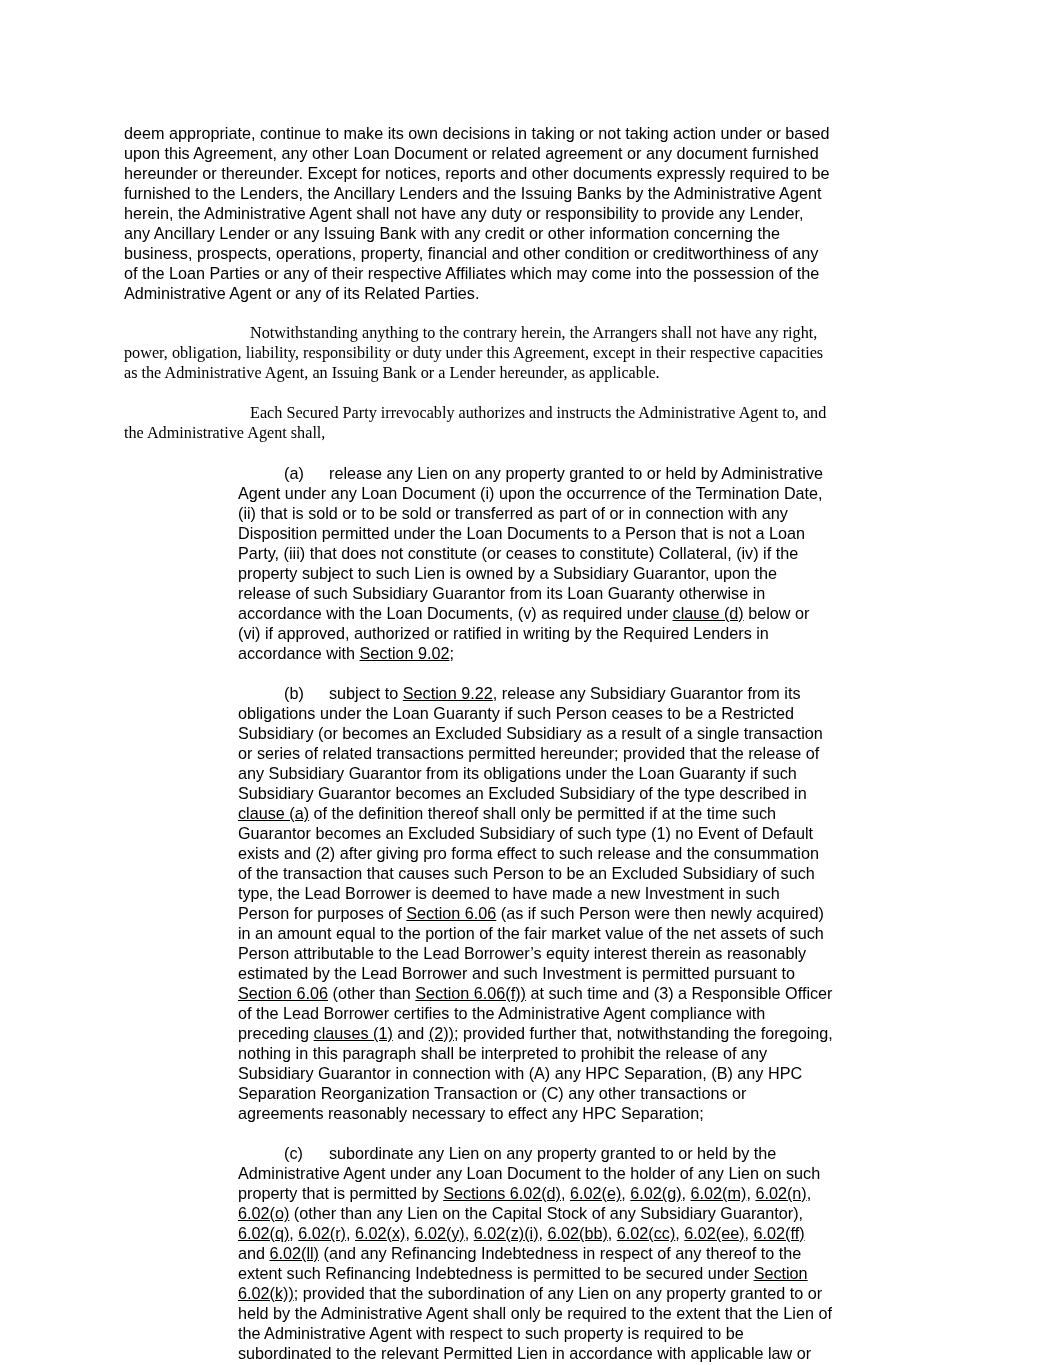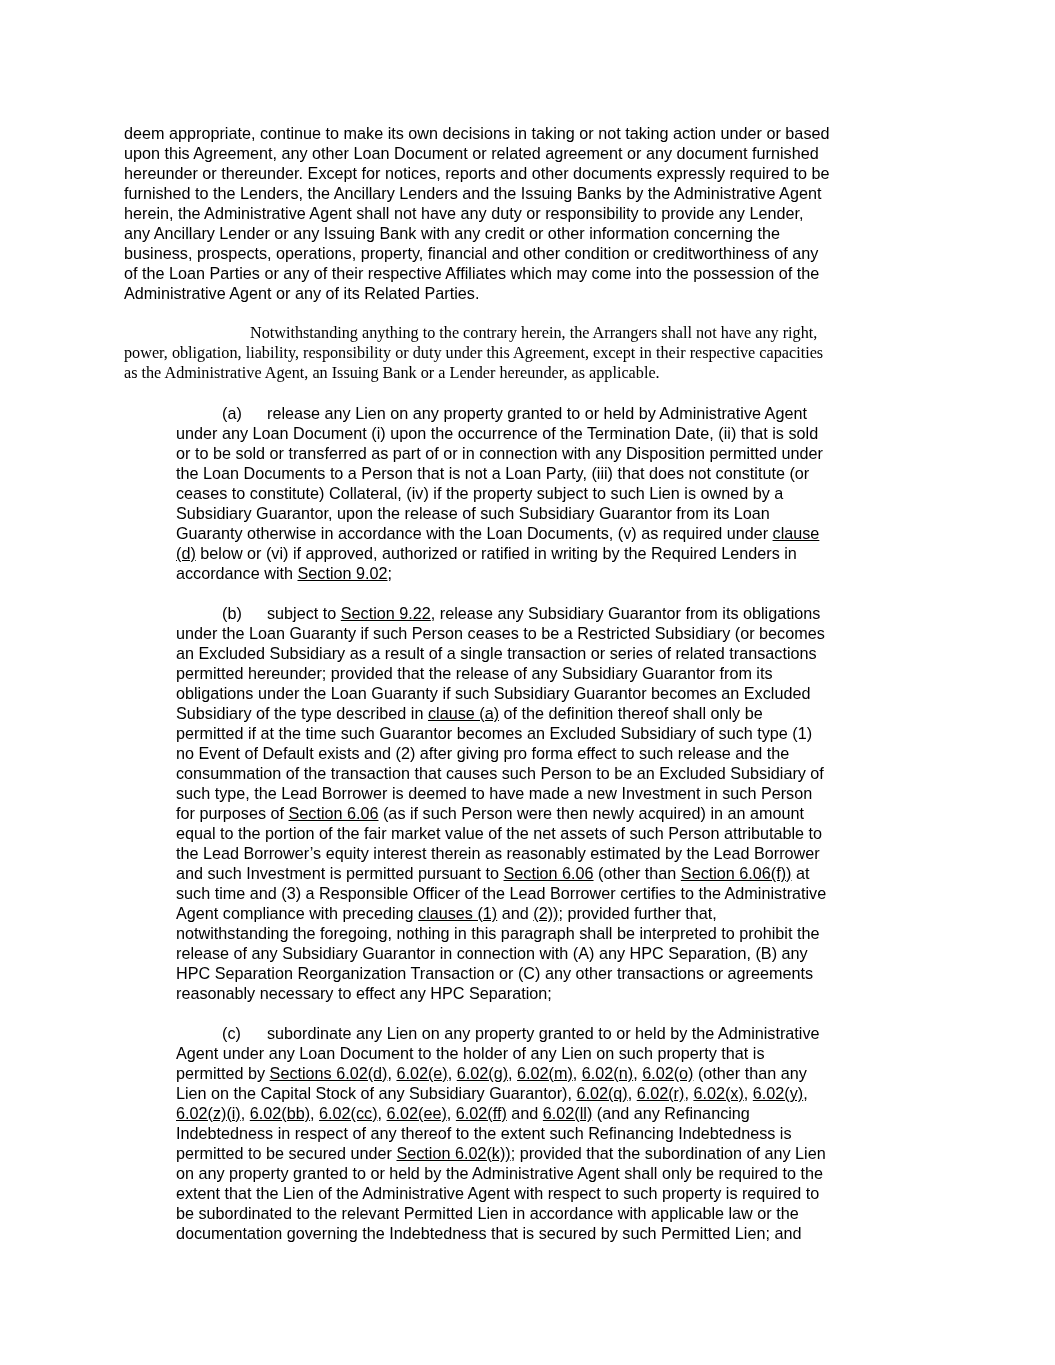--- a/index.html
+++ b/index.html
@@ -16,39 +16,40 @@
     padding: 123px 125px 0 124px;
     font-family: "Liberation Sans", "DejaVu Sans", sans-serif;
     font-size: 16.2px;
     line-height: 20px;
     color: #000000;
     text-align: left;
   }
   p { margin: 0 0 20px 0; }
   p.indent { text-indent: 126px; font-family: Liberation Serif, serif; }
   p.clause {
-    margin-left: 52px;
+    margin-left: 114px;
     text-indent: 46px;
   }
   .clause-label {
     display: inline-block;
     width: 45px;
     text-indent: 0;
   }
   .u { text-decoration: underline; }
 </style>
 </head>
 <body>
 
 <div class="page">
 
   <p class="body-para"><span>deem appropriate, continue to make its own decisions in taking or not taking action under or based upon this Agreement, any other Loan Document or related agreement or any document furnished hereunder or thereunder. Except for notices, reports and other documents expressly required to be furnished to the Lenders, the Ancillary Lenders and the Issuing Banks by the Administrative Agent herein, the Administrative Agent shall not have any duty or responsibility to provide any Lender, any Ancillary Lender or any Issuing Bank with any credit or other information concerning the business, prospects, operations, property, financial and other condition or creditworthiness of any of the Loan Parties or any of their respective Affiliates which may come into the possession of the Administrative Agent or any of its Related Parties.</span></p>
 
   <p class="body-para indent"><span>Notwithstanding anything to the contrary herein, the Arrangers shall not have any right, power, obligation, liability, responsibility or duty under this Agreement, except in their respective capacities as the Administrative Agent, an Issuing Bank or a Lender hereunder, as applicable.</span></p>
 
+  <p class="body-para indent"><span>Each Secured Party irrevocably authorizes and instructs the Administrative Agent to, and the Administrative Agent shall,</span></p>
 
   <p class="clause"><span class="clause-label">(a)</span><span class="clause-text"><span>release any Lien on any property granted to or held by Administrative Agent under any Loan Document (i) upon the occurrence of the Termination Date, (ii) that is sold or to be sold or transferred as part of or in connection with any Disposition permitted under the Loan Documents to a Person that is not a Loan Party, (iii) that does not constitute (or ceases to constitute) Collateral, (iv) if the property subject to such Lien is owned by a Subsidiary Guarantor, upon the release of such Subsidiary Guarantor from its Loan Guaranty otherwise in accordance with the Loan Documents, (v) as required under </span><span class="u">clause (d)</span><span> below or (vi) if approved, authorized or ratified in writing by the Required Lenders in accordance with </span><span class="u">Section 9.02</span><span>;</span></span></p>
 
   <p class="clause"><span class="clause-label">(b)</span><span class="clause-text"><span>subject to </span><span class="u">Section 9.22</span><span>, release any Subsidiary Guarantor from its obligations under the Loan Guaranty if such Person ceases to be a Restricted Subsidiary (or becomes an Excluded Subsidiary as a result of a single transaction or series of related transactions permitted hereunder; provided that the release of any Subsidiary Guarantor from its obligations under the Loan Guaranty if such Subsidiary Guarantor becomes an Excluded Subsidiary of the type described in </span><span class="u">clause (a)</span><span> of the definition thereof shall only be permitted if at the time such Guarantor becomes an Excluded Subsidiary of such type (1) no Event of Default exists and (2) after giving pro forma effect to such release and the consummation of the transaction that causes such Person to be an Excluded Subsidiary of such type, the Lead Borrower is deemed to have made a new Investment in such Person for purposes of </span><span class="u">Section 6.06</span><span> (as if such Person were then newly acquired) in an amount equal to the portion of the fair market value of the net assets of such Person attributable to the Lead Borrower’s equity interest therein as reasonably estimated by the Lead Borrower and such Investment is permitted pursuant to </span><span class="u">Section 6.06</span><span> (other than </span><span class="u">Section 6.06(f))</span><span> at such time and (3) a Responsible Officer of the Lead Borrower certifies to the Administrative Agent compliance with preceding </span><span class="u">clauses (1)</span><span> and </span><span class="u">(2))</span><span>; provided further that, notwithstanding the foregoing, nothing in this paragraph shall be interpreted to prohibit the release of any Subsidiary Guarantor in connection with (A) any HPC Separation, (B) any HPC Separation Reorganization Transaction or (C) any other transactions or agreements reasonably necessary to effect any HPC Separation;</span></span></p>
 
   <p class="clause"><span class="clause-label">(c)</span><span class="clause-text"><span>subordinate any Lien on any property granted to or held by the Administrative Agent under any Loan Document to the holder of any Lien on such property that is permitted by </span><span class="u">Sections 6.02(d)</span><span>, </span><span class="u">6.02(e)</span><span>, </span><span class="u">6.02(g)</span><span>, </span><span class="u">6.02(m)</span><span>, </span><span class="u">6.02(n)</span><span>, </span><span class="u">6.02(o)</span><span> (other than any Lien on the Capital Stock of any Subsidiary Guarantor), </span><span class="u">6.02(q)</span><span>, </span><span class="u">6.02(r)</span><span>, </span><span class="u">6.02(x)</span><span>, </span><span class="u">6.02(y)</span><span>, </span><span class="u">6.02(z)(i)</span><span>, </span><span class="u">6.02(bb)</span><span>, </span><span class="u">6.02(cc)</span><span>, </span><span class="u">6.02(ee)</span><span>, </span><span class="u">6.02(ff)</span><span> and </span><span class="u">6.02(ll)</span><span> (and any Refinancing Indebtedness in respect of any thereof to the extent such Refinancing Indebtedness is permitted to be secured under </span><span class="u">Section 6.02(k))</span><span>; provided that the subordination of any Lien on any property granted to or held by the Administrative Agent shall only be required to the extent that the Lien of the Administrative Agent with respect to such property is required to be subordinated to the relevant Permitted Lien in accordance with applicable law or the documentation governing the Indebtedness that is secured by such Permitted Lien; and</span></span></p>
 
 </div>
 
 </body></html>

